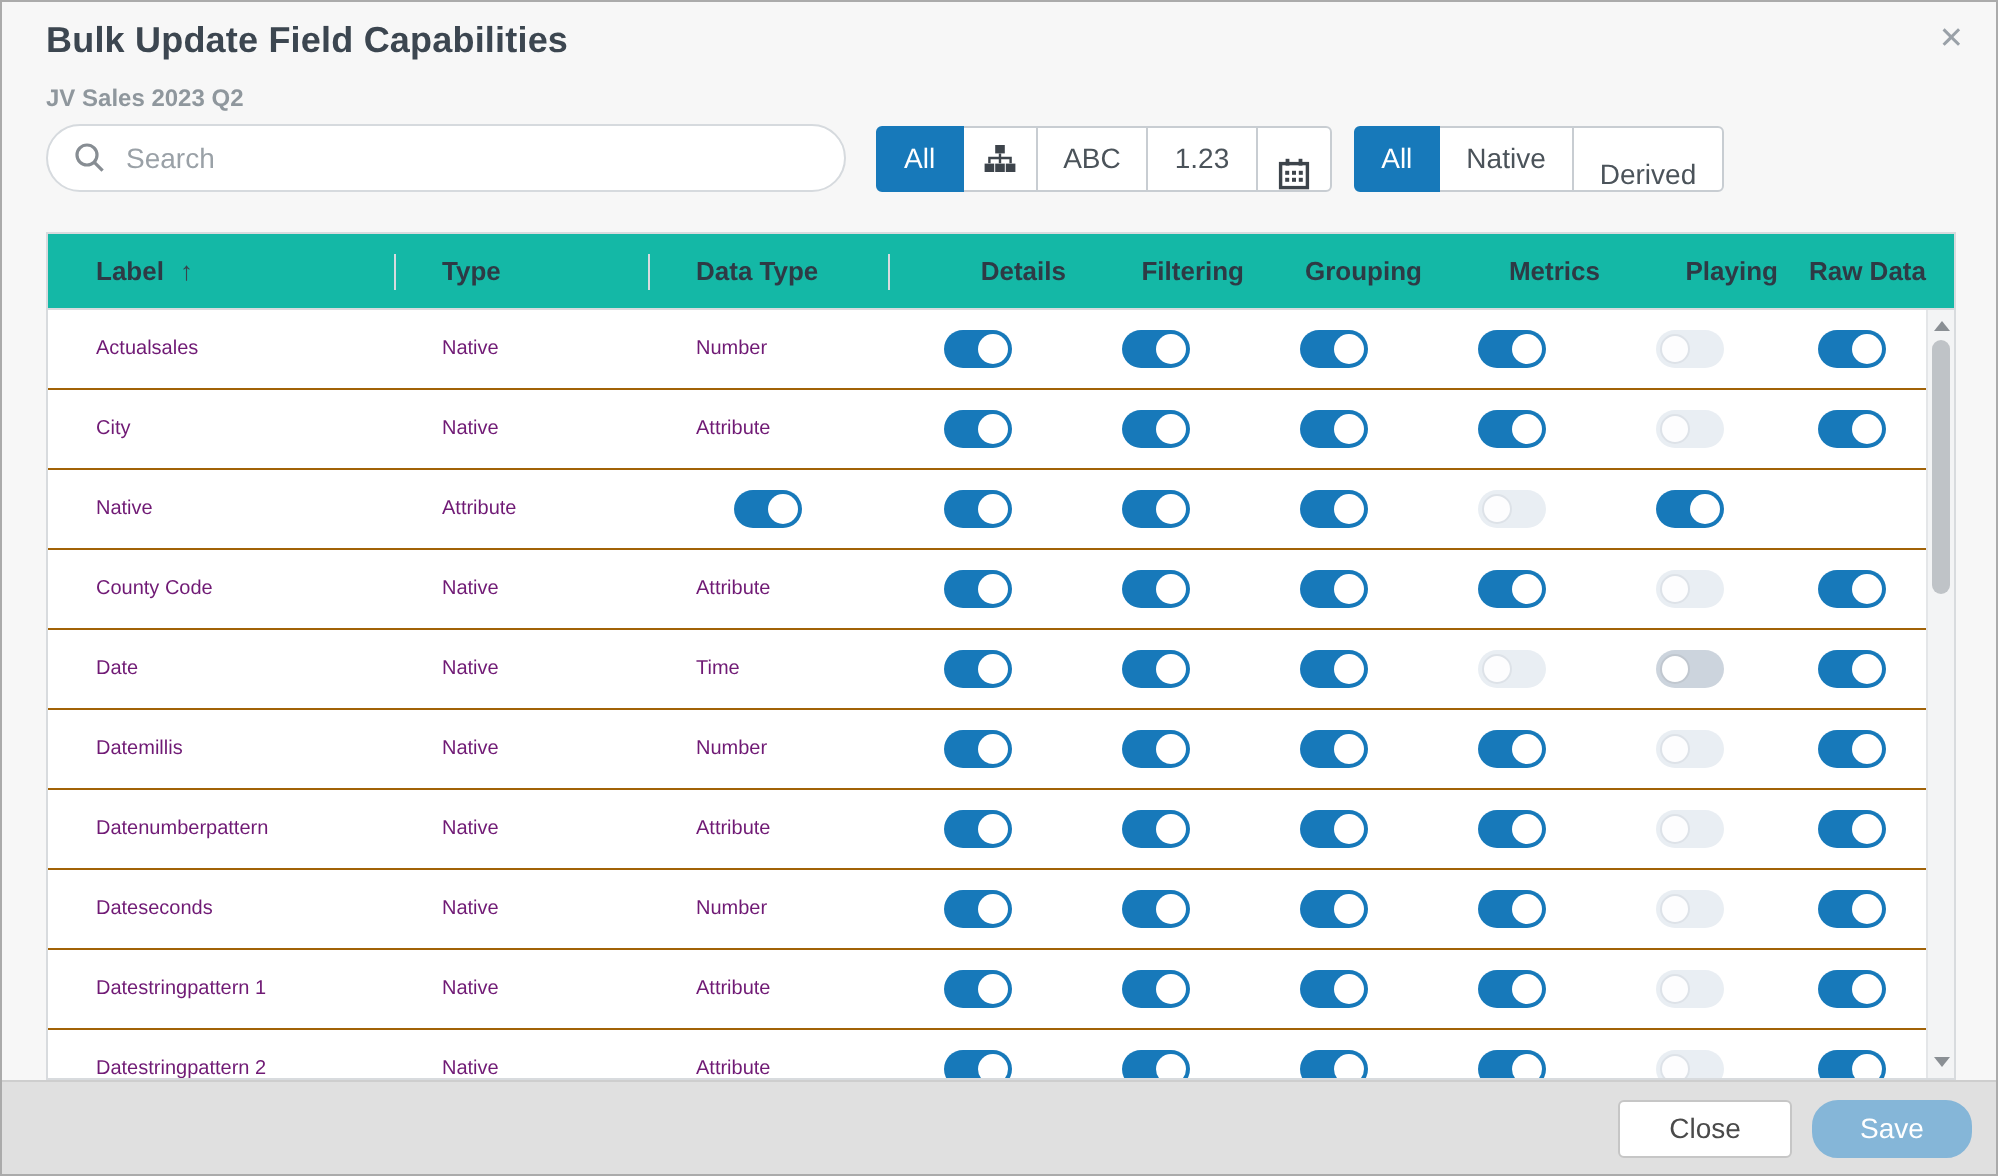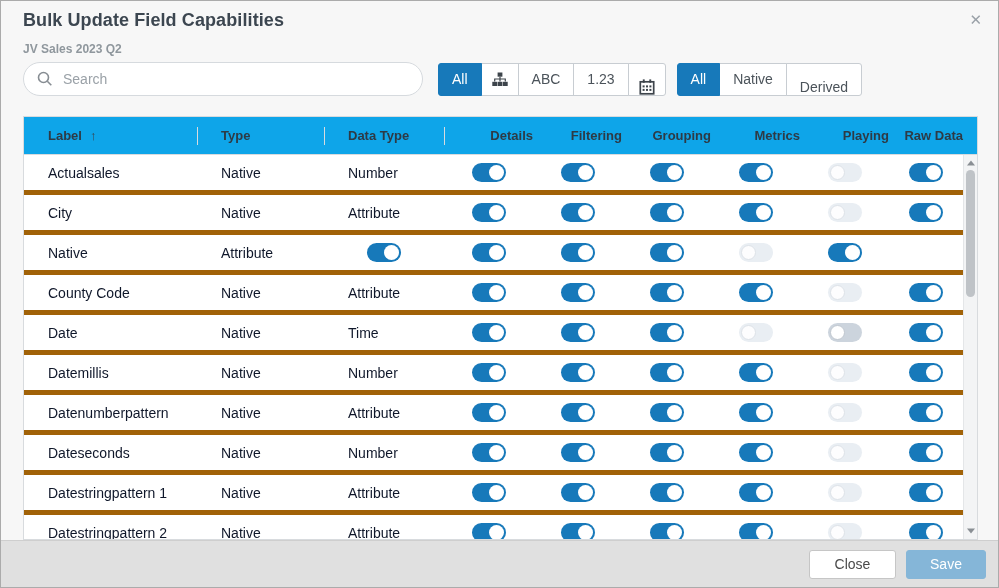--- a/index.html
+++ b/index.html
@@ -61,39 +61,39 @@
   .table-wrap {
     position: absolute; left: 22px; top: 115px;
     width: 955px; height: 424px;
     background: #fff; border: 1px solid #d8dbde;
   }
   .grid-cols {
     display: grid;
     grid-template-columns: 173px 127px 120px 89px 89px 89px 89px 89px 1fr;
   }
   .thead {
-    height: 38px; background: #0ea5e9; border-bottom: 1px solid #d8dbde;
+    height: 38px; background: #14b8a6; border-bottom: 1px solid #d8dbde;
     align-items: center; padding-right: 14px;
     font-size: 13px; font-weight: bold; color: #2e3a45;
   }
   .th { position: relative; }
   .th.left { padding-left: 24px; text-align: left; }
   .th.center { text-align: right; }
   .th.sep::before {
     content: ""; position: absolute; left: 0; top: 50%;
     transform: translateY(-50%); width: 1px; height: 18px; background: #d7dbdf;
   }
   .sort-arrow { font-weight: 600; font-size: 13px; margin-left: 8px; color: #39434d; }
   .tbody {
     position: relative; height: 384px; overflow: hidden; padding-right: 14px;
   }
   .trow {
     height: 40px; align-items: center;
-    border-bottom: 5px solid #a16207;
-    font-size: 14px; color: #0f172a; background: #fff;
+    border-bottom: 1px solid #a16207;
+    font-size: 10px; color: #701a75; background: #fff;
   }
   .td.left { padding-left: 24px; }
   .td.center { text-align: center; }
   
   .toggle {
     display: inline-block; width: 34px; height: 19px;
     border-radius: 10px; position: relative; vertical-align: middle;
     cursor: pointer;
   }
   .toggle .knob {
@@ -133,21 +133,21 @@
     gap: 10px; padding-right: 12px;
   }
   .btn-close {
     width: 87px; height: 29px; background: #fff;
     border: 1px solid #c6c6c6; border-radius: 3px;
     font-family: "Liberation Sans", sans-serif;
     font-size: 14px; color: #4a4a4a; cursor: pointer;
   }
   .btn-save {
     width: 80px; height: 29px; background: #85b6d8;
-    border: 1px solid #85b6d8; border-radius: 3px;
+    border: 1px solid #85b6d8; border-radius: 13px;
     font-family: "Liberation Sans", sans-serif;
     font-size: 14px; color: #fff; cursor: pointer;
   }
 </style>
 </head>
 <body>
 
 <div class="dialog-title">Bulk Update Field Capabilities</div>
 <div class="dialog-subtitle">JV Sales 2023 Q2</div>
 <div class="close-x">✕</div>

